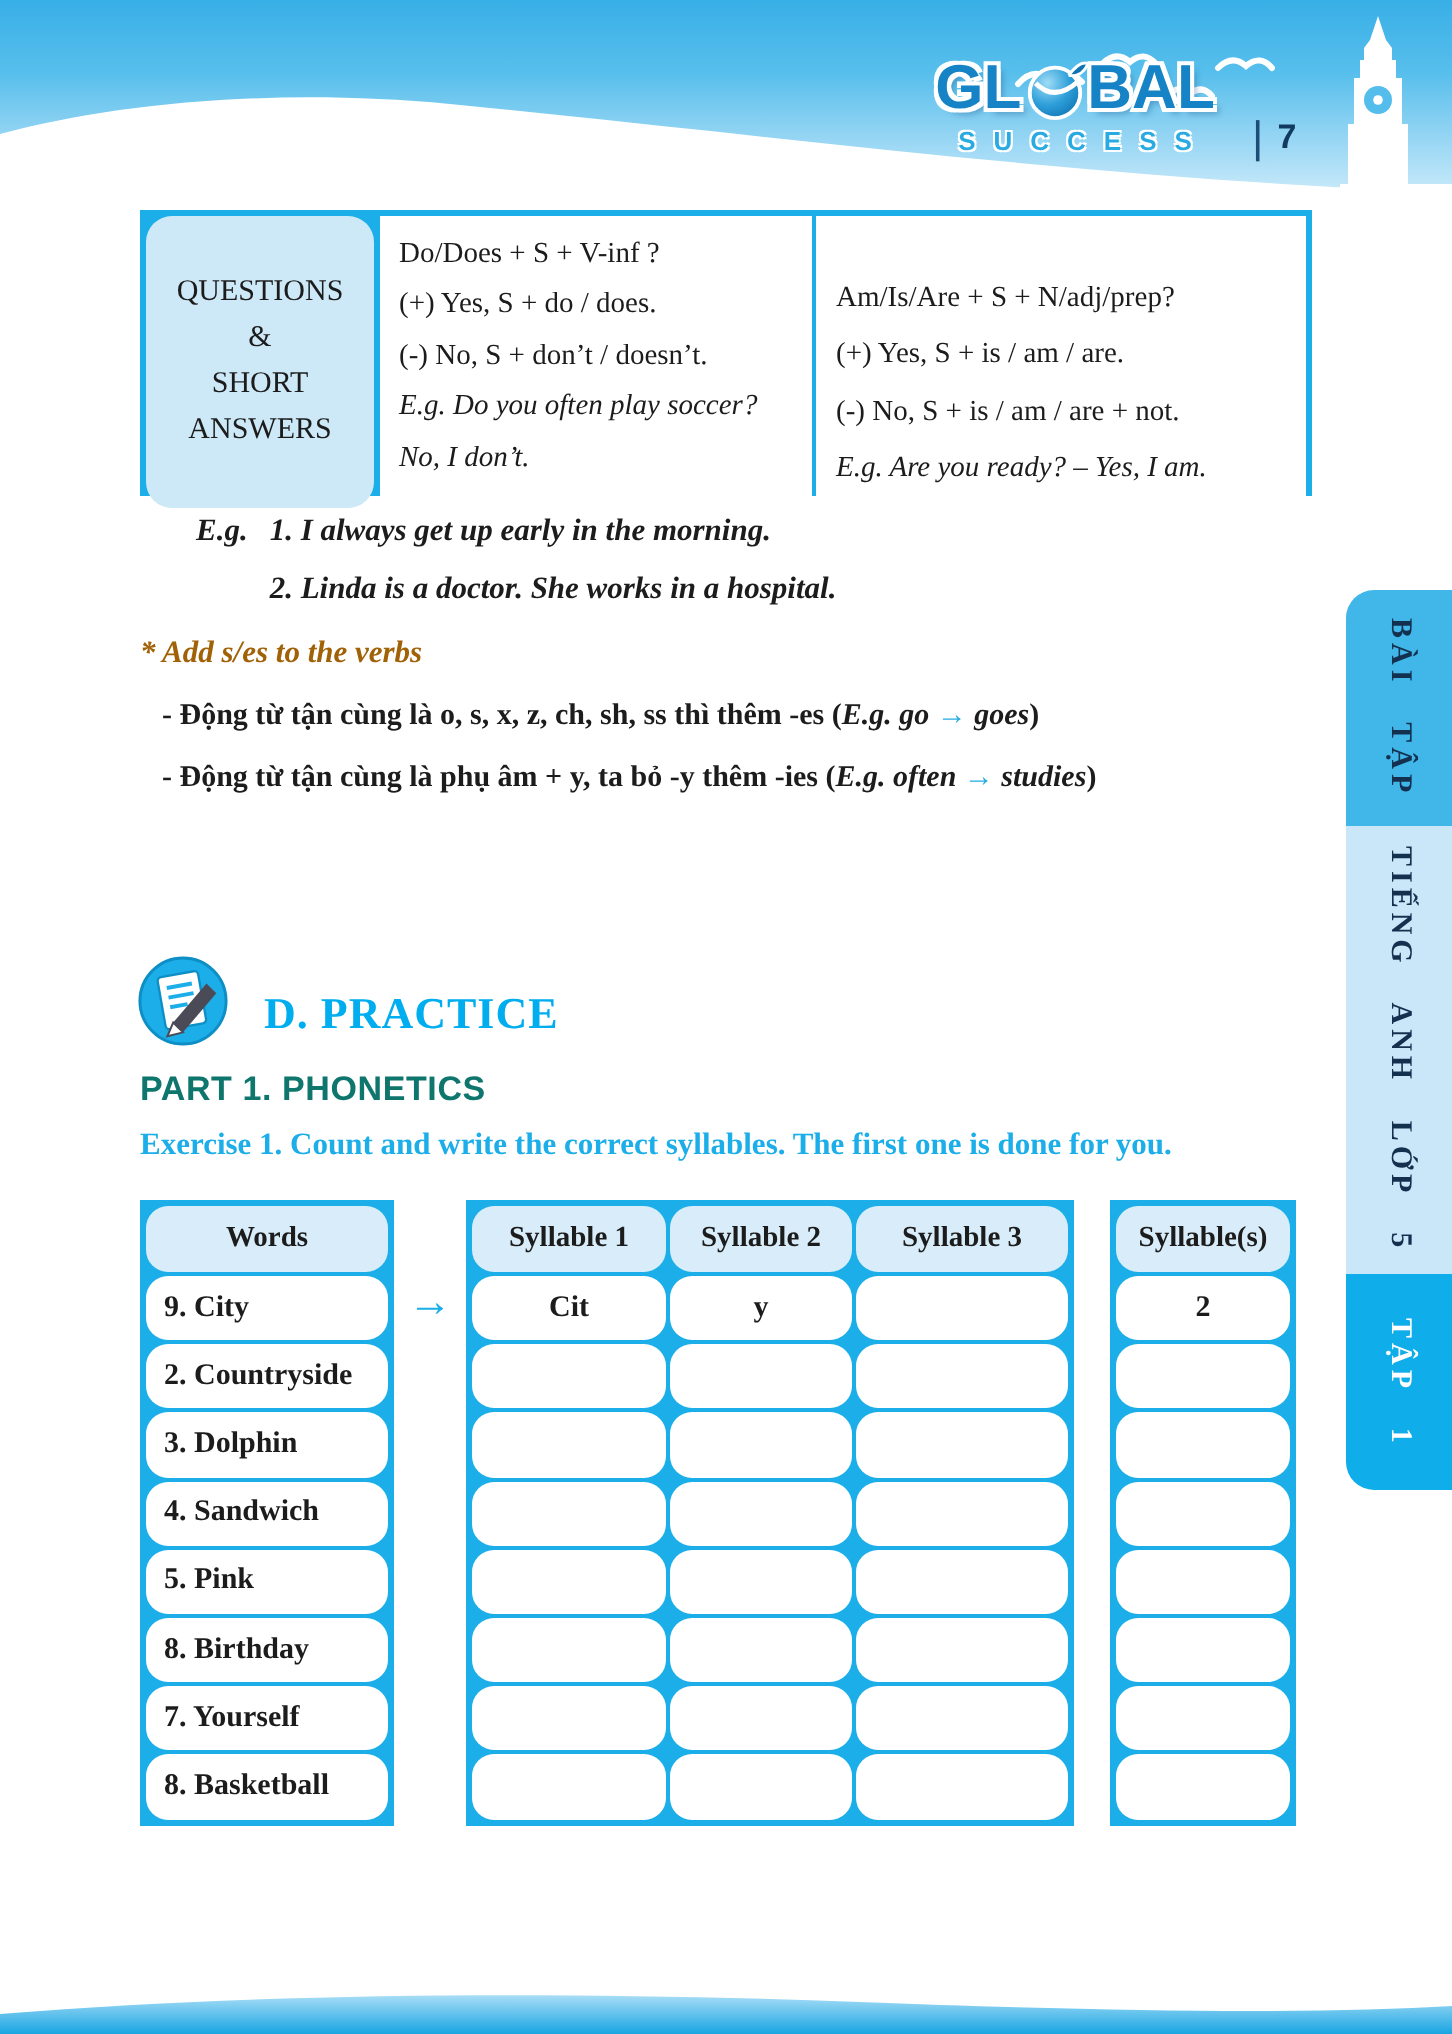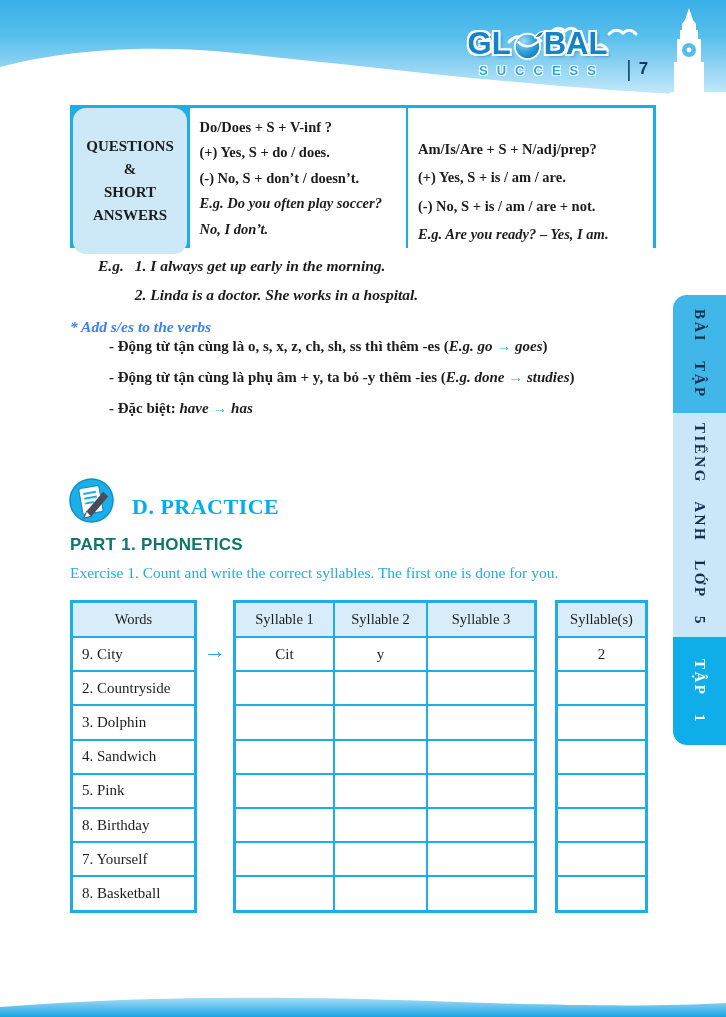--- a/index.html
+++ b/index.html
@@ -25,48 +25,48 @@
     letter-spacing:9px; text-indent:9px;
     text-shadow:-1px -1px 0 #fff,1px -1px 0 #fff,-1px 1px 0 #fff,1px 1px 0 #fff; }
   .pageno { position:absolute; left:626px; top:56px; display:flex; align-items:center; gap:7px;
     font-family:"Liberation Sans","DejaVu Sans",sans-serif; font-weight:bold; color:#123a5f; }
   .pageno .sep { font-size:22px; font-weight:normal; color:#1d4e78; }
   .pageno .num { font-size:17px; }
   
   .gtable { position:absolute; left:70px; top:105px; width:586px; height:143px;
     display:grid; grid-template-columns:114px 216px 1fr; gap:2.5px;
     background:#1caee9; border:3px solid #1caee9; }
-  .gcell { background:#fff; padding:7px 8px 6px 10px; font-size:14.5px; font-weight:bold; line-height:1.75; }
+  .gcell { background:#fff; padding:7px 8px 6px 10px; font-size:14.5px; font-weight:normal; line-height:1.75; }
   .gcell.head { background:#cde9f7; display:flex; flex-direction:column; justify-content:center;
     align-items:center; text-align:center; font-size:15px; line-height:1.55; padding:4px;border-radius:13px; }
   .gcell .eg-line { font-style:italic; }
   .gcell.be { padding-top:27px; line-height:1.95; }
   
   .eg-block { position:absolute; left:98px; top:257px; display:flex; gap:11px;
     font-size:15.5px; font-weight:bold; font-style:italic; }
   .eg-items div { margin-bottom:11px; }
   
   .rules { position:absolute; left:70px; top:318px; width:600px; }
-  .rules-title { color:#3b82f6; font-size:15.5px; font-weight:bold; font-style:italic; margin-bottom:2px; }
-  .rule-line { margin-left:39px; margin-bottom:14px; font-size:15px; font-weight:bold; white-space:pre-wrap; }
+  .rules-title { color:#a16207; font-size:15.5px; font-weight:bold; font-style:italic; margin-bottom:14px; }
+  .rule-line { margin-left:11px; margin-bottom:14px; font-size:15px; font-weight:bold; white-space:pre-wrap; }
   .r-eg,.r-word { font-style:italic; }
   .r-arrow { color:#29abe2; font-weight:bold; }
   
   .practice-row { position:absolute; left:68px; top:477px; display:flex; align-items:center; gap:17px; }
   .practice-icon { width:47px; height:47px; }
   .practice-title { color:#00aeef; font-size:22px; font-weight:bold; letter-spacing:.5px;margin-top:13px; }
   .part-heading { position:absolute; left:70px; top:535px; font-family:"Liberation Sans","DejaVu Sans",sans-serif;
     font-size:17px; font-weight:bold; letter-spacing:.3px; color:#0f766e; }
   .exercise-line { position:absolute; left:70px; top:564px; width:640px; color:#1caee9;
-    font-size:15.5px; font-weight:normal; }
+    font-size:15.5px; font-weight:bold; }
   
   .xtable { position:absolute; top:600px; display:grid; gap:2px;
     background:#1caee9; border:3px solid #1caee9; }
   .xtable .cell { background:#fff; display:flex; align-items:center; justify-content:center;
-    font-size:15px; font-weight:normal; }
+    font-size:15px; font-weight:bold;border-radius:11px; }
   .xtable .hcell { background:#d8edf9; font-size:14.5px; }
   .words-table { left:70px; width:127px; grid-template-columns:1fr; grid-template-rows:33px repeat(8,32.2px); }
   .words-table .word-cell { justify-content:flex-start; padding-left:9px; }
   .syll-table { left:233px; width:304px; grid-template-columns:97px 91px 1fr; grid-template-rows:33px repeat(8,32.2px); }
   .count-table { left:555px; width:93px; grid-template-columns:1fr; grid-template-rows:33px repeat(8,32.2px);text-align:right; }
   .row-arrow { position:absolute; left:201px; top:636px; width:28px; height:30px;
     color:#1caee9; font-size:22px; font-weight:bold; display:flex; align-items:center; justify-content:center; }
   
   .side-tab { position:absolute; left:673px; top:295px; width:53px; height:450px;
     display:flex; flex-direction:column; border-radius:14px 0 0 14px; overflow:hidden; }
@@ -158,22 +158,21 @@
     <span class="eg-label">E.g.</span>
     <div class="eg-items">
       <div>1. I always get up early in the morning.</div>
       <div>2. Linda is a doctor. She works in a hospital.</div>
     </div>
   </div>
 
   <div class="rules">
     <div class="rules-title">* Add s/es to the verbs</div>
     <div class="rule-line"><span class="r-lead">- Động từ tận cùng là o, s, x, z, ch, sh, ss thì thêm -es (</span><span class="r-eg">E.g. </span><span class="r-word">go</span><span class="r-arrow"> → </span><span class="r-word">goes</span><span class="r-lead">)</span></div>
-    <div class="rule-line"><span class="r-lead">- Động từ tận cùng là phụ âm + y, ta bỏ -y thêm -ies (</span><span class="r-eg">E.g. </span><span class="r-word">done</span><span class="r-arrow"> → </span><span class="r-word">studies</span><span class="r-lead">)</span></div>
-    <div class="rule-line"><span class="r-lead">- Đặc biệt: </span><span class="r-eg"></span><span class="r-word">have</span><span class="r-arrow"> → </span><span class="r-word">has</span><span class="r-lead"></span></div>
+    <div class="rule-line"><span class="r-lead">- Động từ tận cùng là phụ âm + y, ta bỏ -y thêm -ies (</span><span class="r-eg">E.g. </span><span class="r-word">often</span><span class="r-arrow"> → </span><span class="r-word">studies</span><span class="r-lead">)</span></div>
   </div>
 
   <div class="practice-row">
     <svg class="practice-icon" viewBox="0 0 48 48">
       <circle cx="24" cy="24" r="22" fill="#1caee9"></circle>
       <circle cx="24" cy="24" r="22" fill="none" stroke="#0d8fc6" stroke-width="1.5"></circle>
       <g transform="rotate(-10 24 24)">
         <rect x="13" y="10" width="21" height="27" rx="2" fill="#fff" stroke="#0d8fc6" stroke-width="1.2"></rect>
         <line x1="17" y1="16" x2="30" y2="16" stroke="#1caee9" stroke-width="2"></line>
         <line x1="17" y1="21" x2="30" y2="21" stroke="#1caee9" stroke-width="2"></line>

